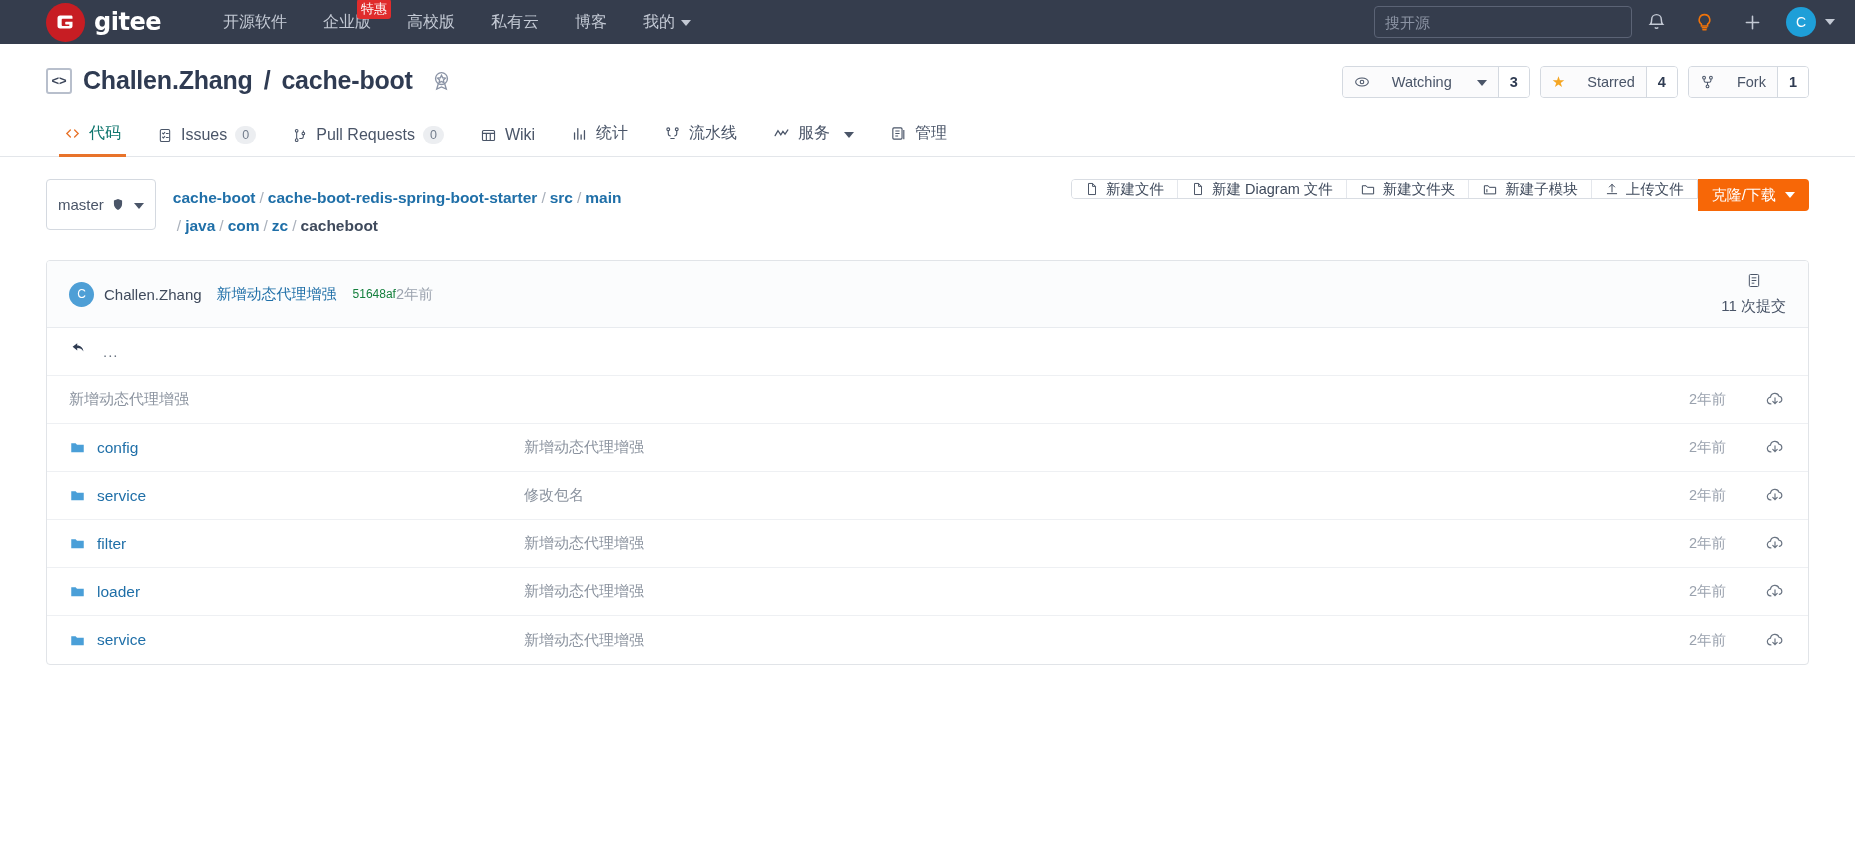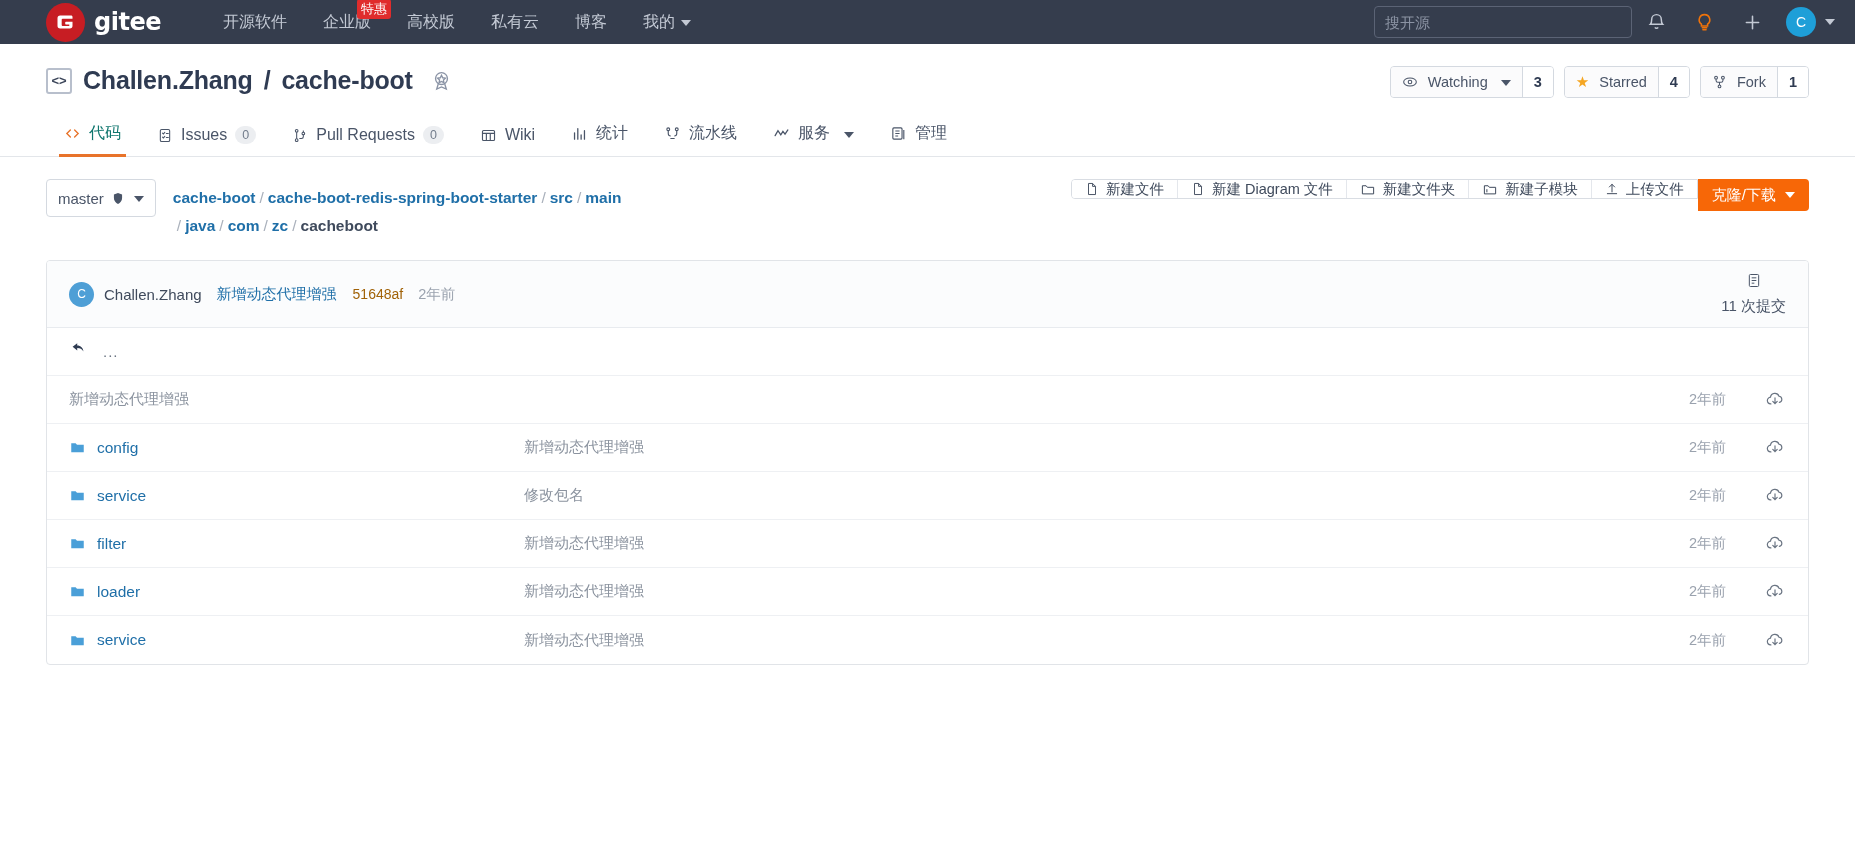--- a/index.html
+++ b/index.html
@@ -109,21 +109,21 @@
 
   .repo-actions { margin-left: auto; display: flex; align-items: center; gap: 10px; }
   .btn-group {
     display: flex; align-items: stretch;
     height: 32px;
     border: 1px solid #d4d9e0; border-radius: 4px;
     overflow: hidden;
     background: #fbfbfc;
   }
   .btn-group .bg-main {
-    display: flex; align-items: center; gap: 10px;
+    display: flex; align-items: center; gap: 22px;
     padding: 0 11px; font-size: 14.5px; color: #4a5568;
     cursor: pointer; background: #fbfbfc;
   }
   .btn-group .bg-count {
     display: flex; align-items: center; justify-content: center;
     padding: 0 11px; font-size: 14.5px; color: #2f3b52; font-weight: bold;
     border-left: 1px solid #d4d9e0;
     background: #fff; cursor: pointer;
   }
   .star-glyph { color: #f5a623; font-size: 15px; }
@@ -154,21 +154,21 @@
     padding: 1px 7px; line-height: 16px;
   }
   .tab svg { flex: none; }
 
   
   .toolbar {
     padding: 22px 46px 0 46px;
     display: flex; align-items: flex-start;
   }
   .branch-btn {
-    height: 38px; display: flex; align-items: center; gap: 7px;
+    height: 51px; display: flex; align-items: center; gap: 7px;
     border: 1px solid #d4d9e0; border-radius: 4px;
     padding: 8px 11px; font-size: 15px; color: #4a5568;
     background: #fff; cursor: pointer; flex: none;
   }
   .breadcrumbs {
     margin-left: 17px; padding-top: 5px;
     font-size: 15.5px; font-weight: bold;
     line-height: 28px; max-width: 560px;
   }
   .breadcrumbs a { color: #1f6fa8; text-decoration: none; }
@@ -218,21 +218,21 @@
     font-size: 15px;
   }
   .commit-avatar {
     width: 25px; height: 25px; border-radius: 50%;
     background: #4e9fd6; color: #fff;
     display: flex; align-items: center; justify-content: center;
     font-size: 12px; margin-right: 10px; flex: none;
   }
   .commit-author { color: #3f4a5c; margin-right: 15px; }
   .commit-msg { color: #1f6fa8; margin-right: 16px; cursor: pointer; }
-  .commit-sha { color: #a16207; margin-right: 15px; font-size: 14px; }
+  .commit-sha { color: #15803d; font-size: 12px; }
   .commit-time { color: #9aa2ae; font-size: 14.5px; }
   .commit-right {
     margin-left: auto; display: flex; align-items: center; gap: 8px;
     color: #4a5568; font-size: 15px; cursor: pointer; flex-direction: column;
   }
 
   .file-row {
     display: flex; align-items: center;
     height: 48px;
     border-bottom: 1px solid #eef0f3;

